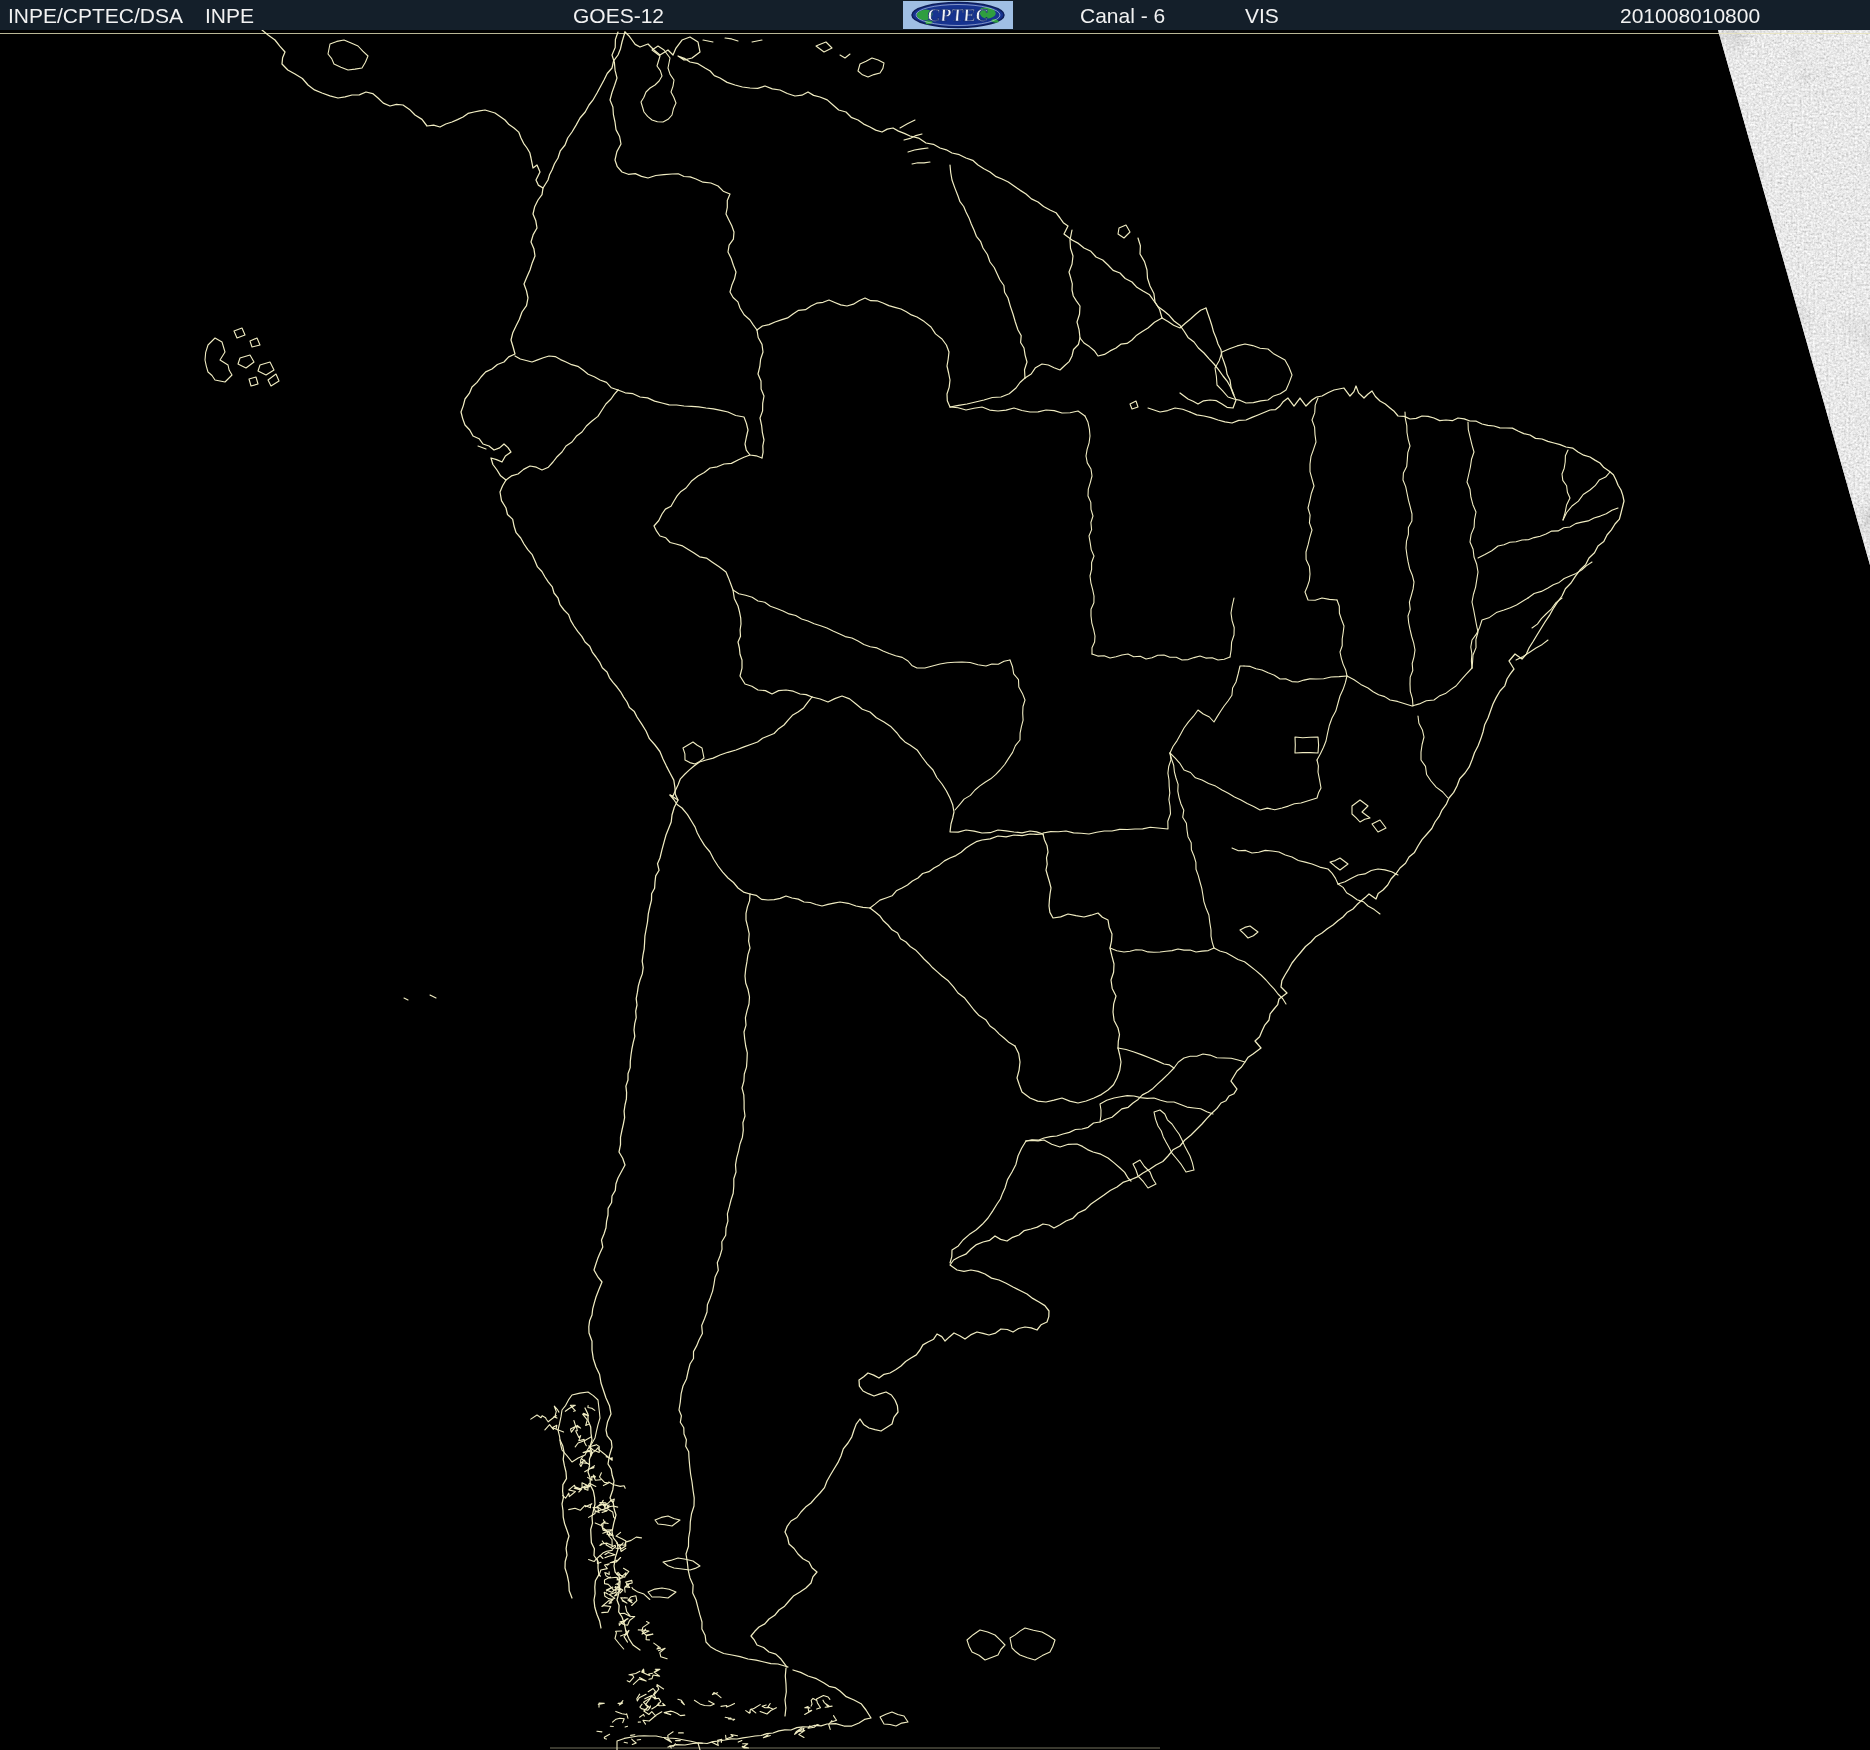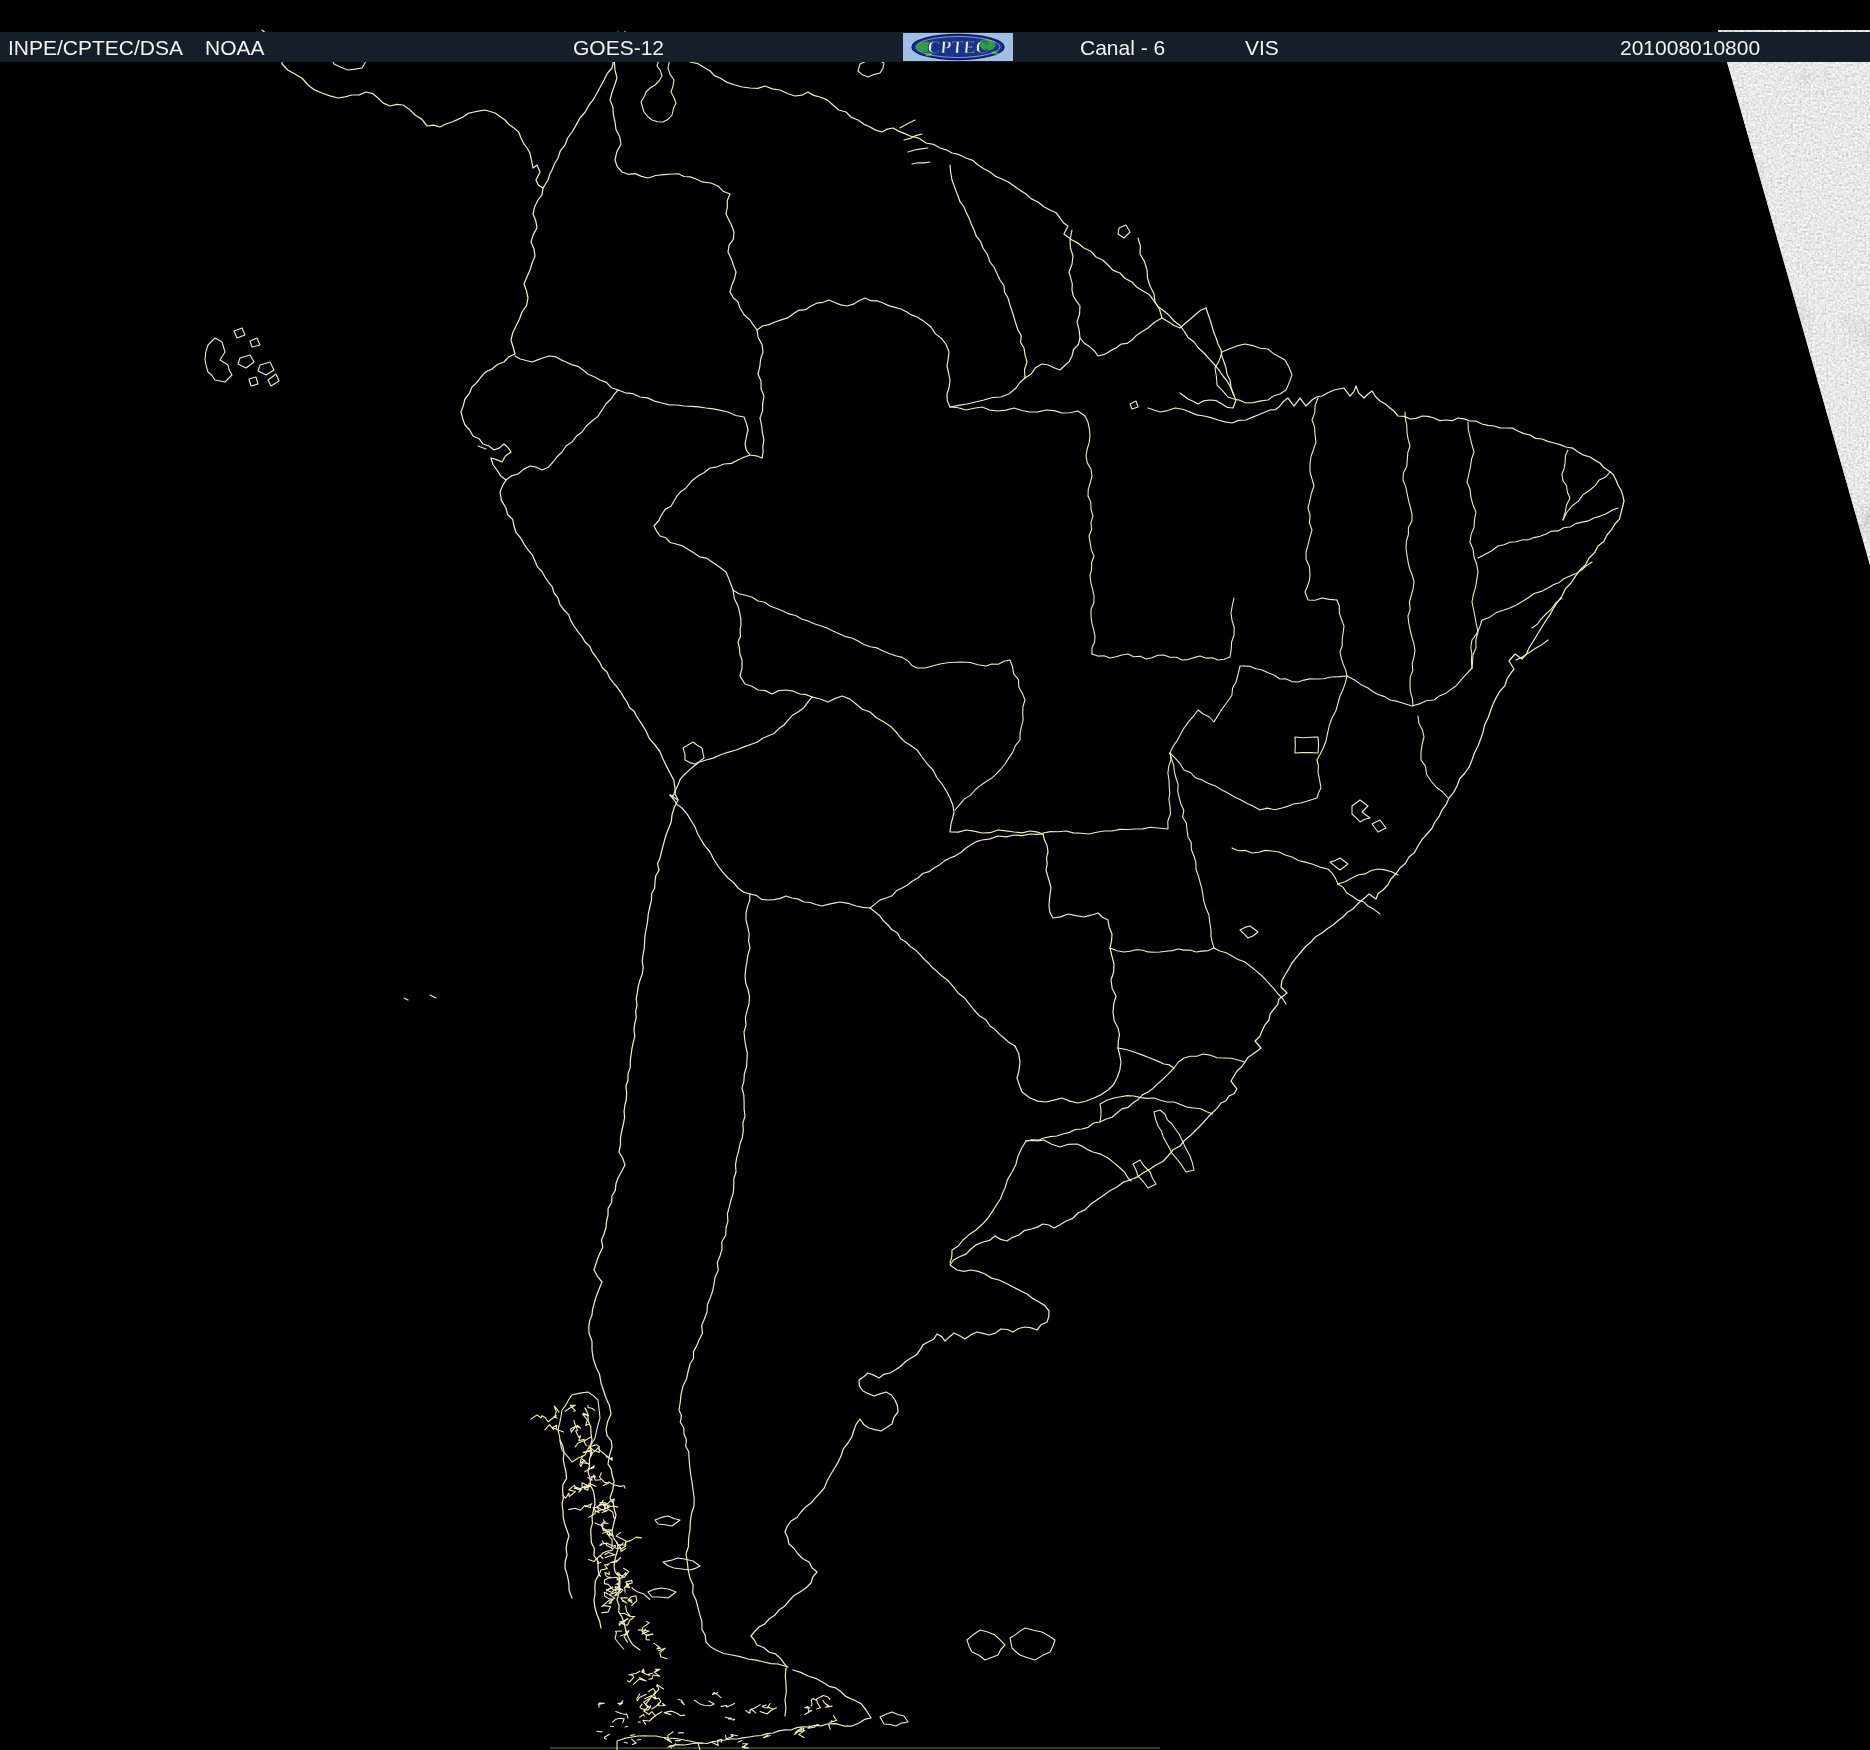--- a/index.html
+++ b/index.html
@@ -1,30 +1,30 @@
 <!DOCTYPE html>
 <html><head>
 <meta charset="utf-8">
 <style>
   html,body{margin:0;padding:0;background:#000;}
   body{width:1870px;height:1750px;position:relative;overflow:hidden;
        font-family:"Liberation Sans",sans-serif;}
   #header{position:absolute;left:0;top:0;width:1870px;height:30px;
-          background:var(--hdr-bg,#141f2a);z-index:5;margin-top:32px;}
+          background:var(--hdr-bg,#141f2a);z-index:5;}
   .hlabel{position:absolute;top:3px;height:26px;line-height:25px;
           font-size:21px;color:var(--hdr-fg,#f2f2f2);white-space:nowrap;}
   #logo{position:absolute;left:903px;top:1px;width:110px;height:28px;}
   #mapsvg{position:absolute;left:0;top:0;z-index:1;}
 </style>
 </head>
 <body style="--hdr-bg: #141f2a; --hdr-fg: #f2f2f2; --logo-bg: #a0bfe4; --logo-globe: #16338f; --logo-land: #2f9e3f; --logo-letters: #f0f2f8;">
 
 <div id="header">
   <span class="hlabel" style="left:8px">INPE/CPTEC/DSA</span>
-  <span class="hlabel" style="left:205px">NOAA</span>
+  <span class="hlabel" style="left:205px">INPE</span>
   <span class="hlabel" style="left:573px">GOES-12</span>
   <span class="hlabel" style="left:1080px">Canal - 6</span>
   <span class="hlabel" style="left:1245px">VIS</span>
   <span class="hlabel" style="left:1620px">201008010800</span>
   <svg id="logo" viewBox="0 0 110 28">
     <rect x="0" y="0" width="110" height="28" fill="var(--logo-bg,#a0bfe4)"></rect>
     <ellipse cx="55" cy="14" rx="46" ry="12.5" fill="var(--logo-globe,#16338f)" stroke="#0e1e5a" stroke-width="1.5"></ellipse>
     <path fill="var(--logo-land,#2f9e3f)" d="M14 12 q6 -5 12 -3 q5 2 3 6 q-3 5 -9 4 q-7 -1 -6 -7z M22 20 q5 -2 8 1 q-2 3 -7 2z"></path>
     <path fill="var(--logo-land,#2f9e3f)" d="M78 7 q8 -2 13 2 q4 4 -1 7 q-6 3 -11 0 q-4 -4 -1 -9z M90 18 q5 0 6 3 q-4 2 -8 -1z"></path>
     <ellipse cx="55" cy="14" rx="42" ry="10.5" fill="none" stroke="#d9e2f2" stroke-width="0.8" opacity="0.7"></ellipse>

